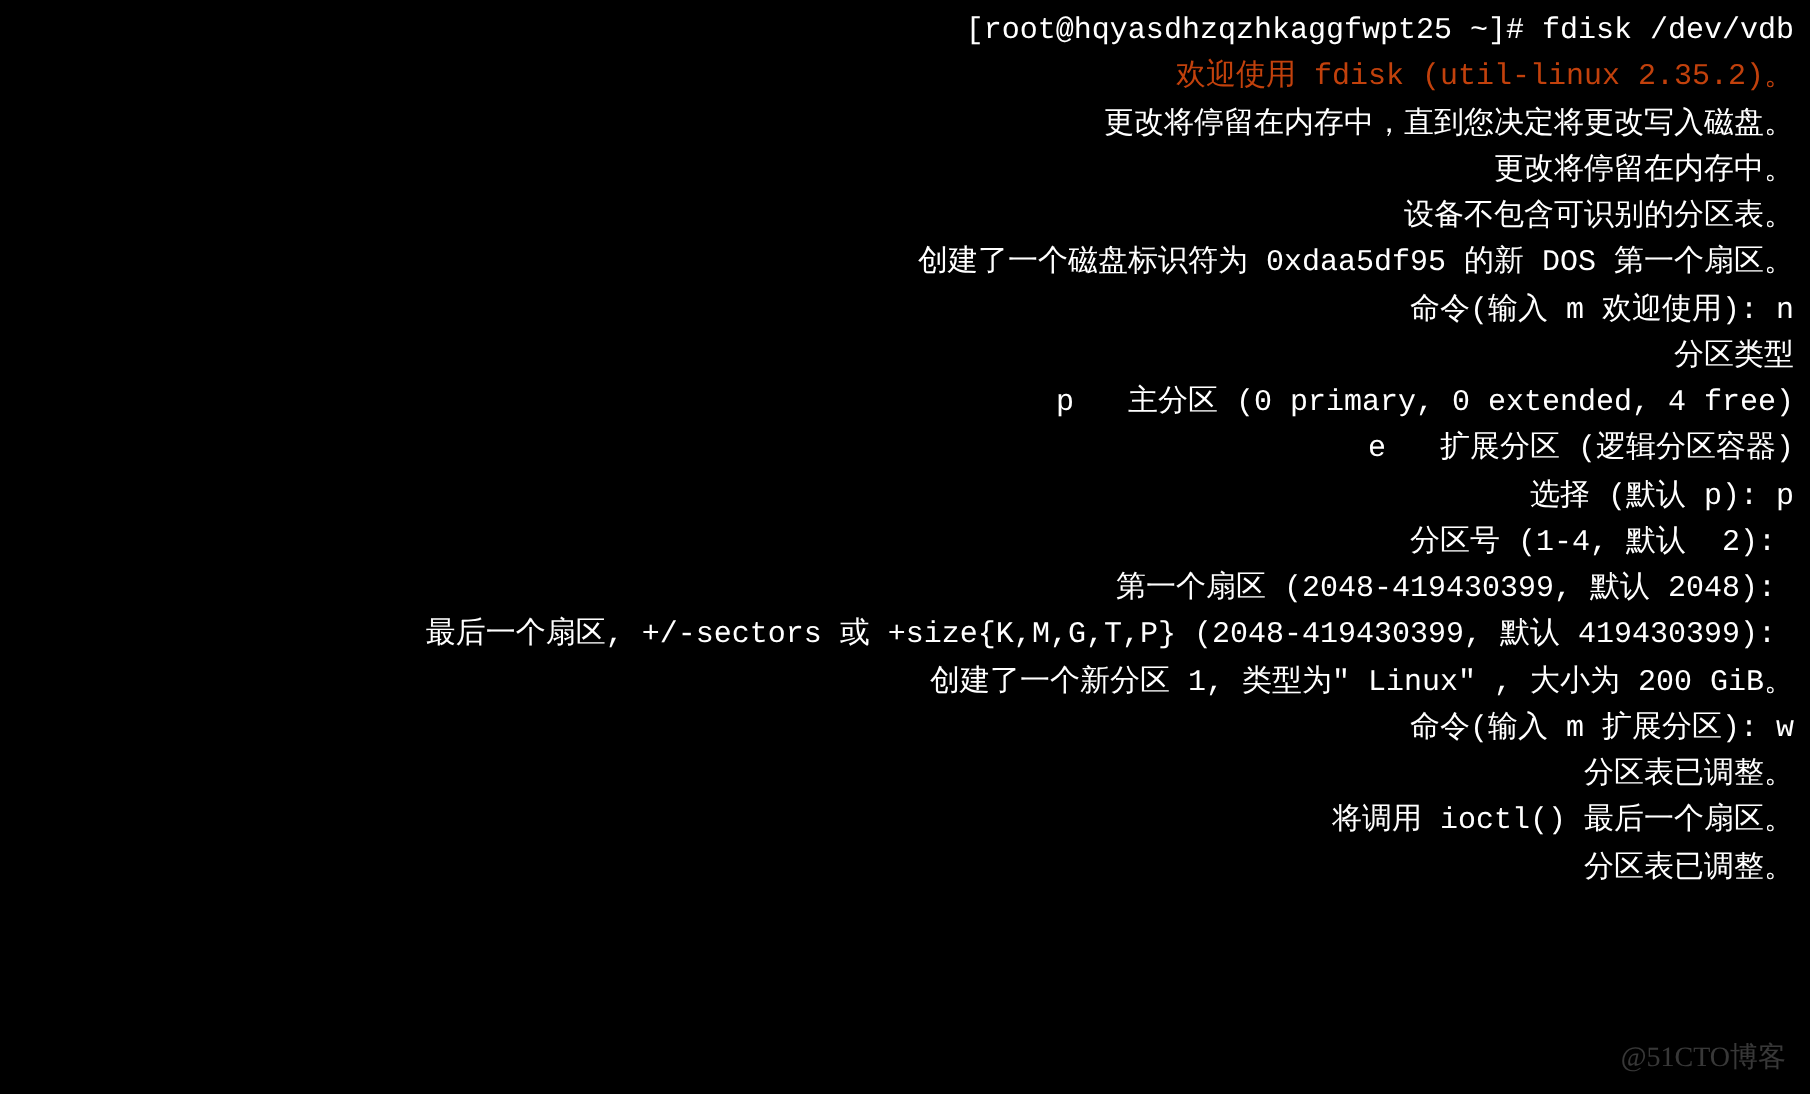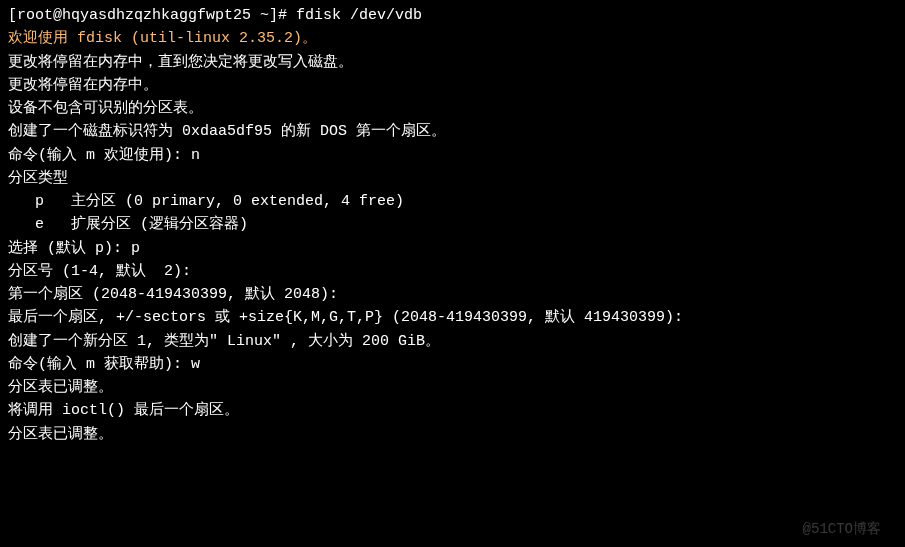--- a/index.html
+++ b/index.html
@@ -1,44 +1,45 @@
 <!DOCTYPE html>
 <html><head>
   <meta charset="utf-8">
   <style>
     * {
       margin: 0;
       padding: 0;
       box-sizing: border-box;
+      text-align: right;
     }
     body {
       background: #000;
       color: #fff;
       font-family: "Courier New", Consolas, monospace;
       font-size: 15px;
       line-height: 1.55;
       padding: 4px 8px;
       width: 905px;
       height: 547px;
       overflow: hidden;
       position: relative;
     }
     .line {
       white-space: pre;
     }
     .green {
-      color: #fdba74;
+      color: #c2410c;
     }
     .watermark {
       position: absolute;
       bottom: 6px;
-      right: 24px;
+      right: 12px;
       color: rgba(255,255,255,0.22);
       font-size: 14px;
-      font-family: Liberation Mono, monospace;
+      font-family: Liberation Serif, serif;
     }
   </style>
 </head>
 <body>
 
 <div class="line"><span>[root@hqyasdhzqzhkaggfwpt25 ~]#</span><span> fdisk /dev/vdb</span></div>
 <div class="line"></div>
 <div class="line"><span class="green">欢迎使用 </span><span class="green">fdisk (util-linux 2.35.2)</span><span class="green">。</span></div>
 <div class="line">更改将停留在内存中，直到您决定将更改写入磁盘。</div>
 <div class="line">更改将停留在内存中。</div>
@@ -50,18 +51,18 @@
 <div class="line">分区类型</div>
 <div class="line">   p   主分区 (0 primary, 0 extended, 4 free)</div>
 <div class="line">   e   扩展分区 (逻辑分区容器)</div>
 <div class="line">选择 (默认 p): p</div>
 <div class="line">分区号 (1-4, 默认  2): </div>
 <div class="line">第一个扇区 (2048-419430399, 默认 2048): </div>
 <div class="line">最后一个扇区, +/-sectors 或 +size{K,M,G,T,P} (2048-419430399, 默认 419430399): </div>
 <div class="line"></div>
 <div class="line">创建了一个新分区 1, 类型为" Linux" , 大小为 200 GiB。</div>
 <div class="line"></div>
-<div class="line">命令(输入 m 获取帮助): w</div>
+<div class="line">命令(输入 m 扩展分区): w</div>
 <div class="line">分区表已调整。</div>
 <div class="line">将调用 ioctl() 最后一个扇区。</div>
 <div class="line">分区表已调整。</div>
 
 <div class="watermark">@51CTO博客</div>
 
 </body></html>

